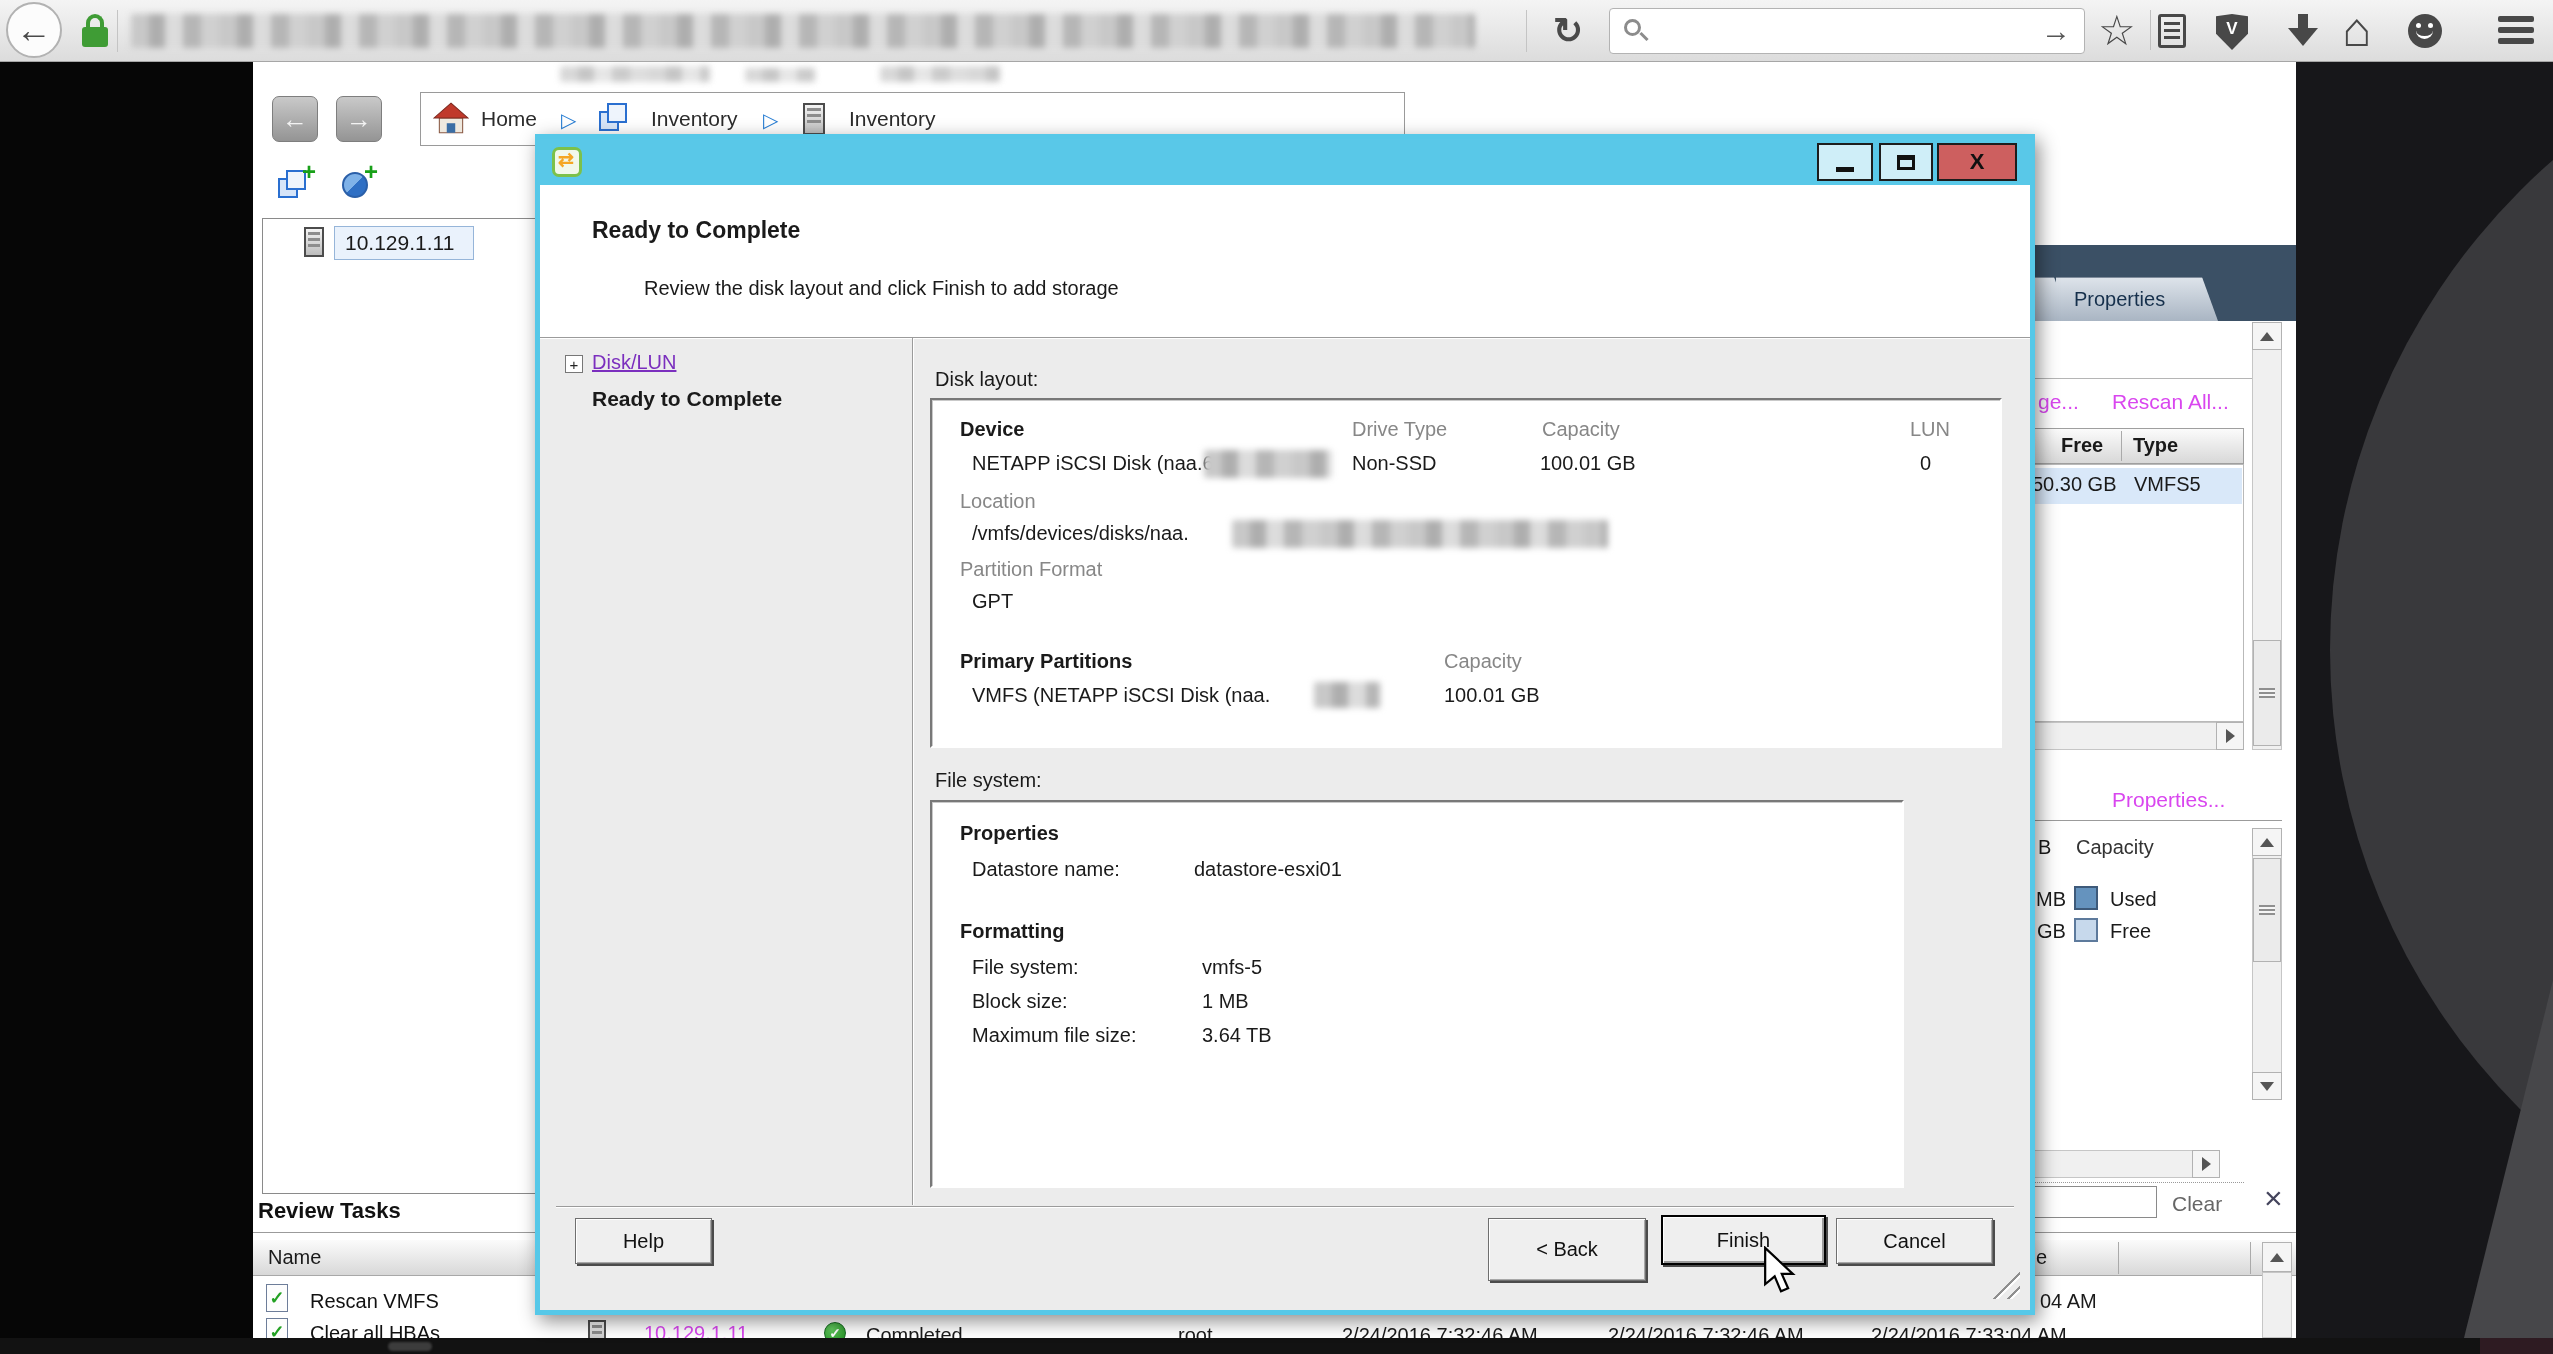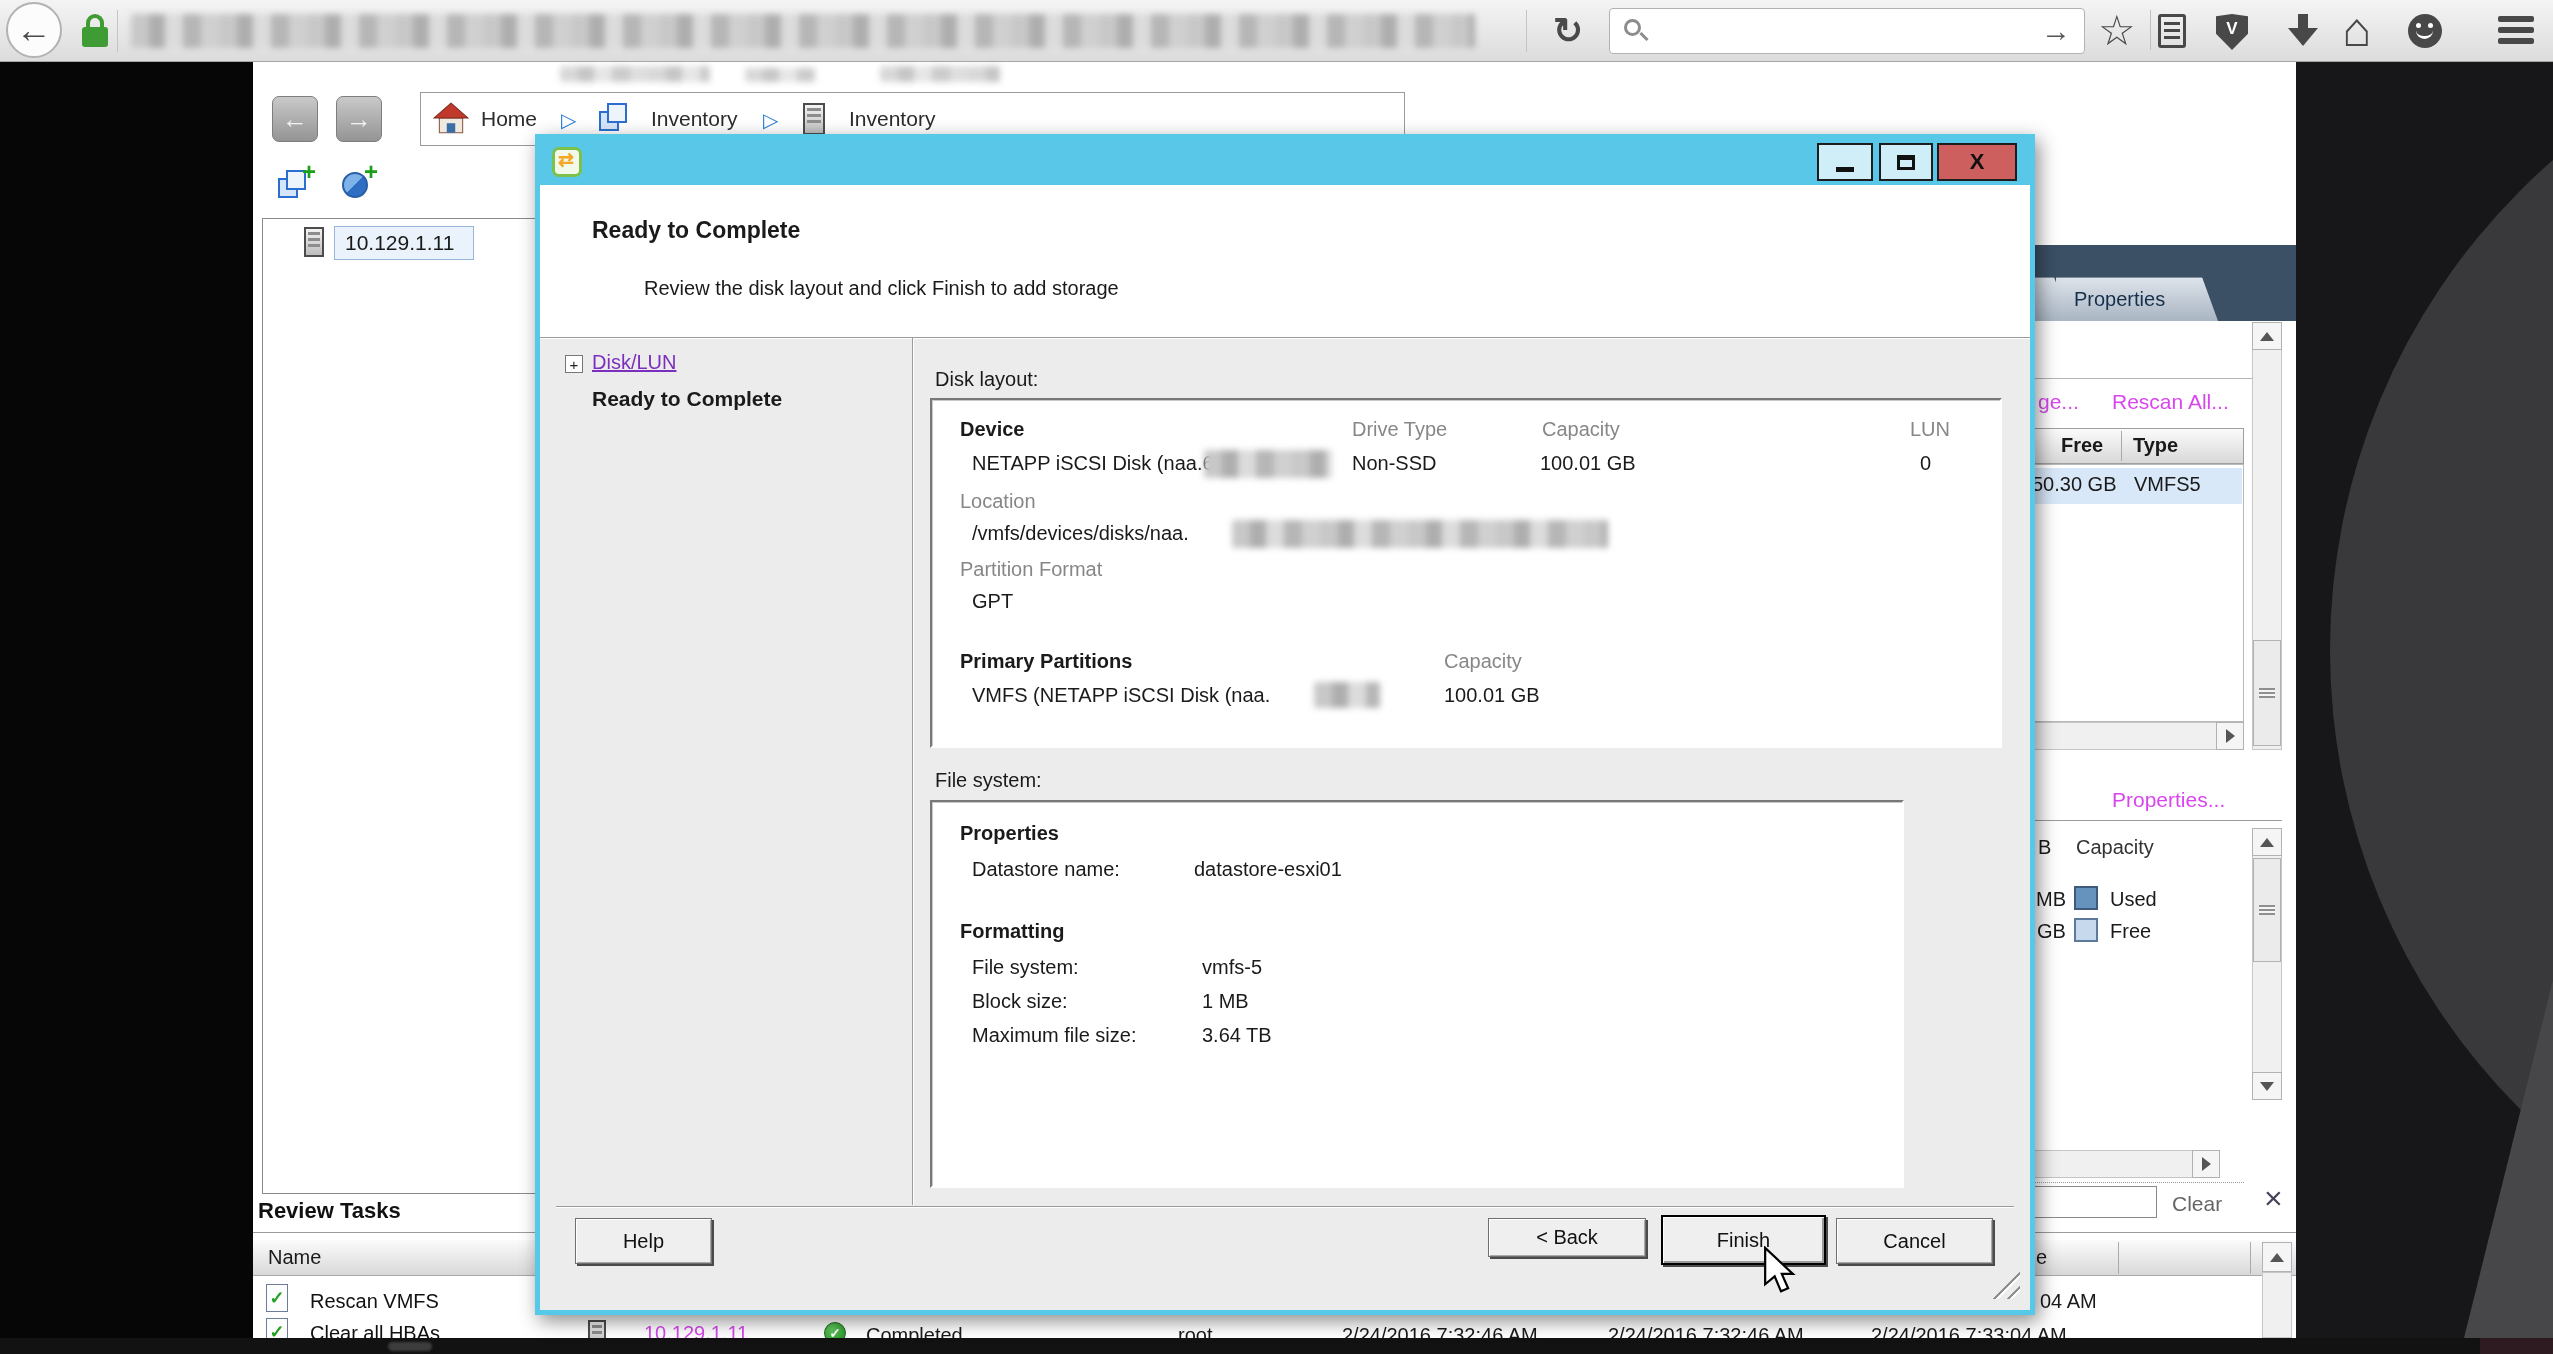--- a/index.html
+++ b/index.html
@@ -328,21 +328,21 @@
       <span class="lbl" style="left:40px;top:188px">Block size:</span>
       <span class="lbl" style="left:270px;top:188px">1 MB</span>
       <span class="lbl" style="left:40px;top:222px">Maximum file size:</span>
       <span class="lbl" style="left:270px;top:222px">3.64 TB</span>
     </div>
 
     <div class="groove" style="left:16px;top:1067px;width:1458px"></div>
     <div class="btn3d" style="left:35px;top:1079px;width:137px;height:46px">
       <span>Help</span>
     </div>
-    <div class="btn3d" style="left:948px;top:1079px;width:158px;height:39px">
+    <div class="btn3d" style="left:948px;top:1079px;width:158px;height:63px">
       <span>&lt; Back</span>
     </div>
     <div class="btn3d" style="left:1121px;top:1076px;width:165px;height:50px;border:2px solid #000;box-shadow:2px 2px 0 rgba(35,35,35,.8),inset 1px 1px 0 #fff,inset -2px -2px 0 #9a9a9a">
       <span>Finish</span>
     </div>
     <div class="btn3d" style="left:1296px;top:1079px;width:157px;height:46px">
       <span>Cancel</span>
     </div>
     <div class="abs" style="left:1448px;top:1128px;width:32px;height:32px;background:repeating-linear-gradient(135deg,transparent 0 6px,#8f8f8f 6px 8px,#fdfdfd 8px 10px);clip-path:polygon(100% 0,100% 100%,0 100%)"></div>
   </div>

